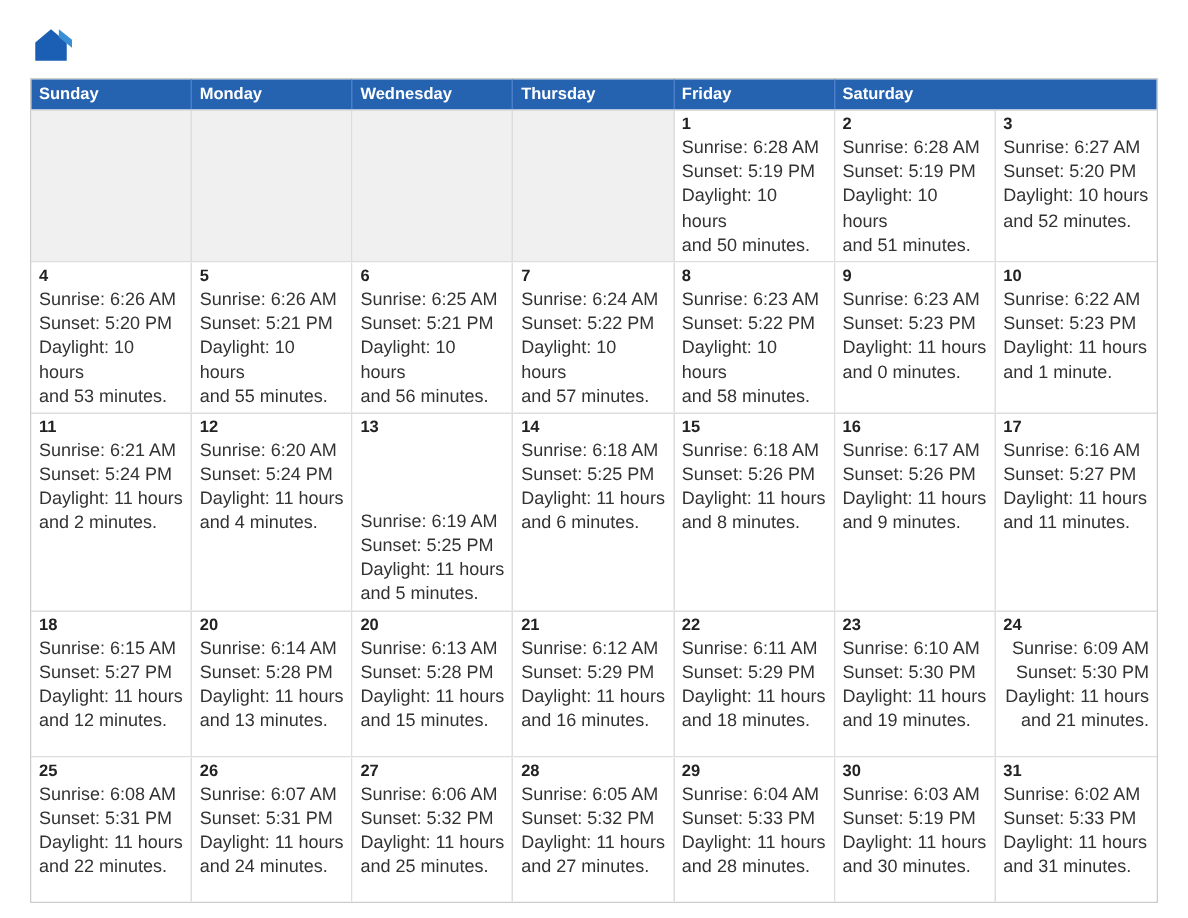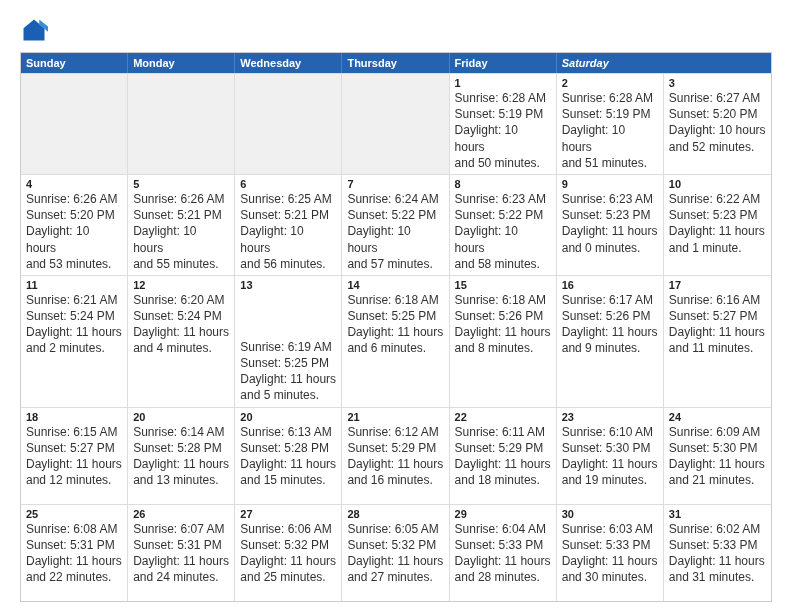--- a/index.html
+++ b/index.html
@@ -72,21 +72,21 @@
       background: #2563b0;
     }
     .cal-header-cell {
       color: #fff;
       font-size: 11px;
       font-weight: bold;
       padding: 4px 5px;
       border-right: 1px solid #4a7ecb;
       text-align: left;
     }
-    .cal-header-cell:last-child { border-right: none; font-style: italic; }
+    .cal-header-cell:last-child { border-right: none; }
     .cal-body {
       flex: 1;
       display: flex;
       flex-direction: column;
     }
     .cal-row {
       display: grid;
       grid-template-columns: repeat(7, 1fr);
       flex: 1;
       border-top: 1px solid #ddd;
@@ -315,21 +315,21 @@
           </div>
           <div class="cal-cell">
             <span class="day-number">23</span>
             <div class="cell-detail" style="white-space: pre-line;">Sunrise: 6:10 AM
 Sunset: 5:30 PM
 Daylight: 11 hours
 and 19 minutes.</div>
           </div>
           <div class="cal-cell">
             <span class="day-number">24</span>
-            <div class="cell-detail" style="white-space: pre-line;">Sunrise: 6:09 AM
+            <div class="cell-detail" style="white-space: pre-line; text-align: right;">Sunrise: 6:09 AM
 Sunset: 5:30 PM
 Daylight: 11 hours
 and 21 minutes.</div>
           </div>
         </div>
         <div class="cal-row">
           <div class="cal-cell">
             <span class="day-number">25</span>
             <div class="cell-detail" style="white-space: pre-line;">Sunrise: 6:08 AM
 Sunset: 5:31 PM
@@ -360,21 +360,21 @@
           <div class="cal-cell">
             <span class="day-number">29</span>
             <div class="cell-detail" style="white-space: pre-line;">Sunrise: 6:04 AM
 Sunset: 5:33 PM
 Daylight: 11 hours
 and 28 minutes.</div>
           </div>
           <div class="cal-cell">
             <span class="day-number">30</span>
             <div class="cell-detail" style="white-space: pre-line;">Sunrise: 6:03 AM
-Sunset: 5:33 PM
+Sunset: 5:19 PM
 Daylight: 11 hours
 and 30 minutes.</div>
           </div>
           <div class="cal-cell">
             <span class="day-number">31</span>
             <div class="cell-detail" style="white-space: pre-line;">Sunrise: 6:02 AM
 Sunset: 5:33 PM
 Daylight: 11 hours
 and 31 minutes.</div>
           </div>

